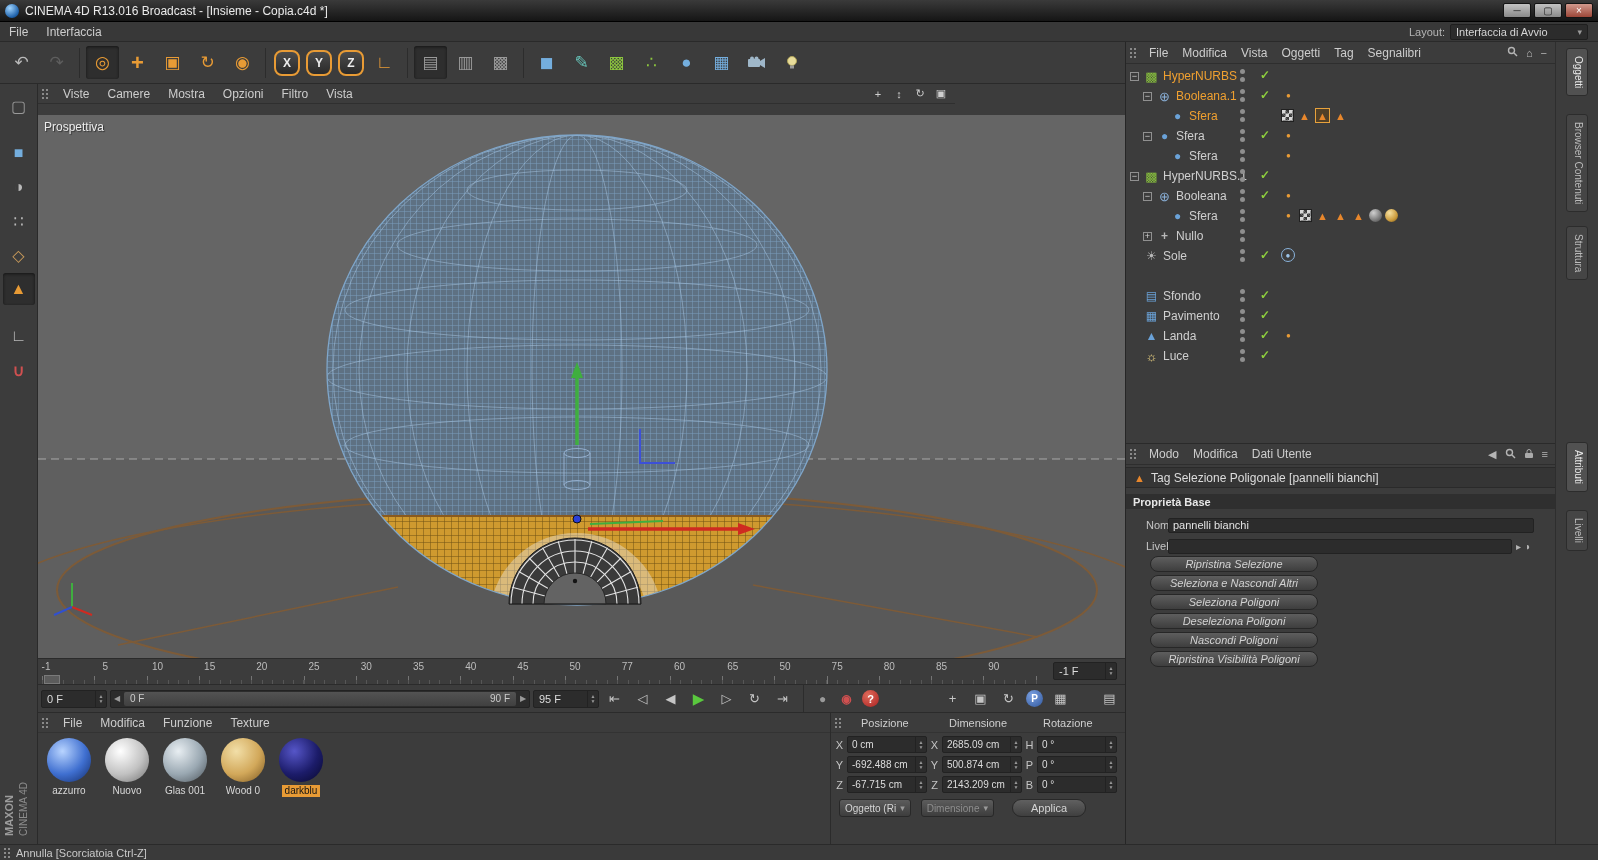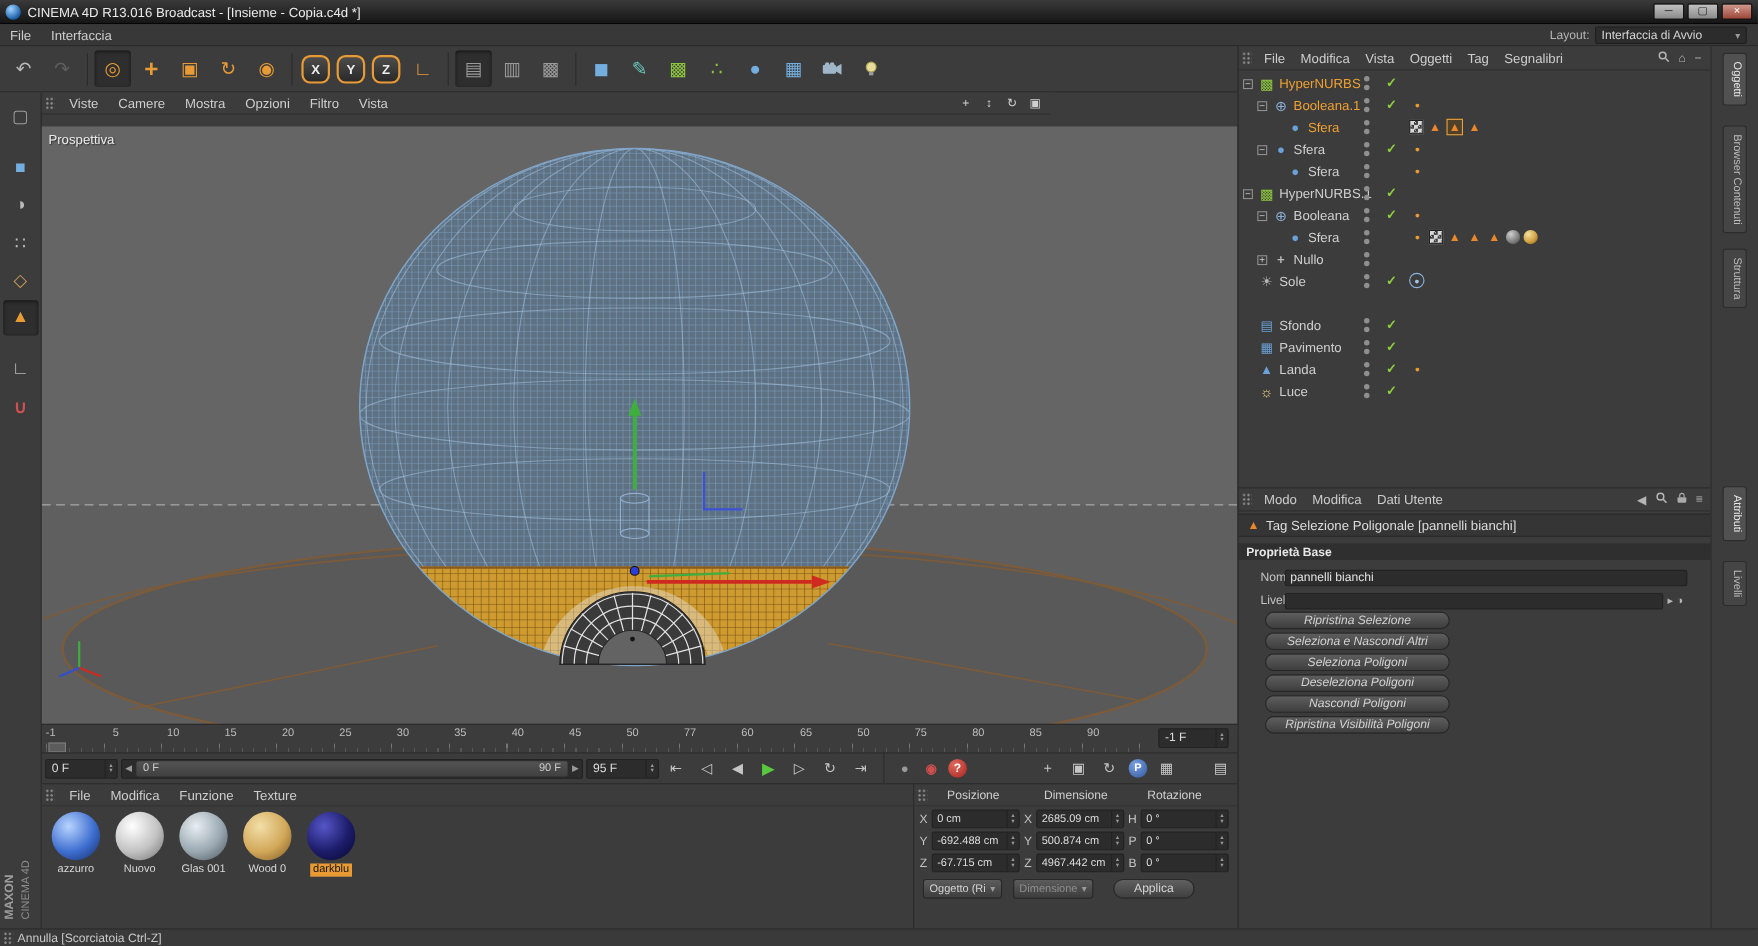--- a/index.html
+++ b/index.html
@@ -491,21 +491,21 @@
       </div>
   </div>
   <div class="crow">
     <span class="clbl">Z</span>
     <div class="cfield">
         <span class="val">-67.715 cm</span>
         <span class="spin"></span>
       </div>
     <span class="clbl">Z</span>
     <div class="cfield">
-        <span class="val">4967.442 cm</span>
+        <span class="val">2143.209 cm</span>
         <span class="spin"></span>
       </div>
     <span class="clbl">B</span>
     <div class="cfield">
         <span class="val">0 °</span>
         <span class="spin"></span>
       </div>
   </div>
   <div id="coord-bottom">
     <span class="cdrop">

